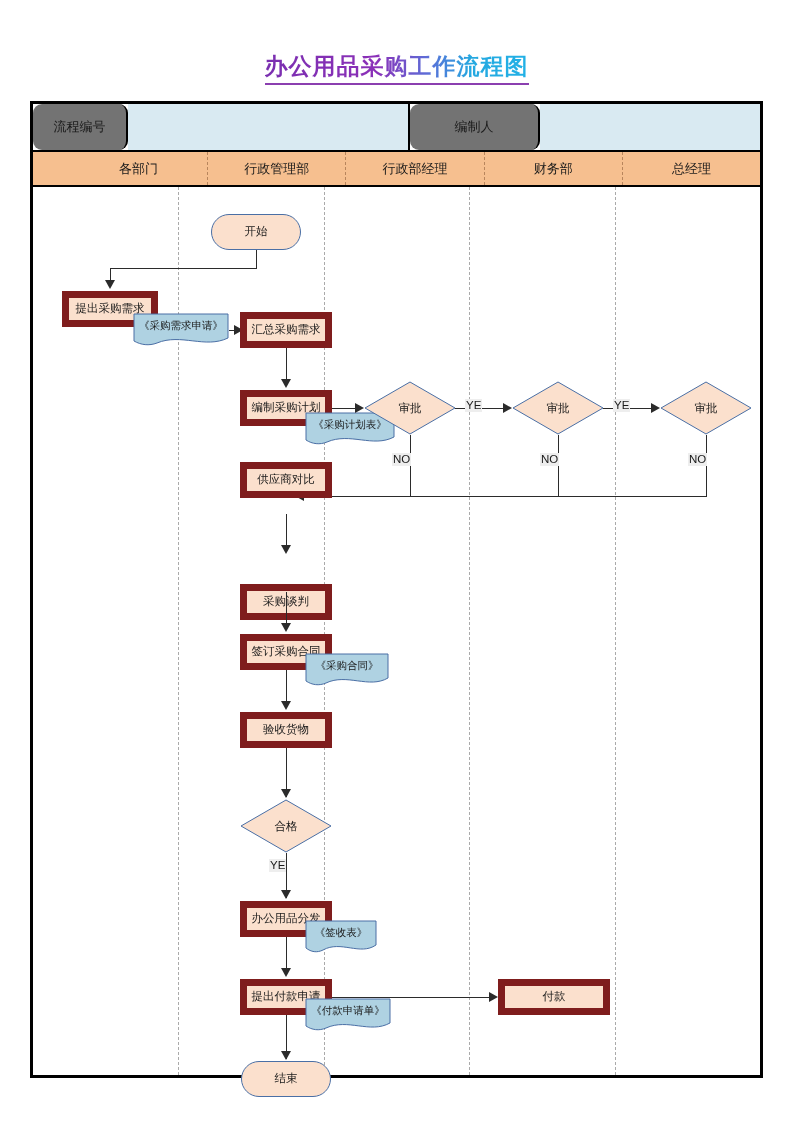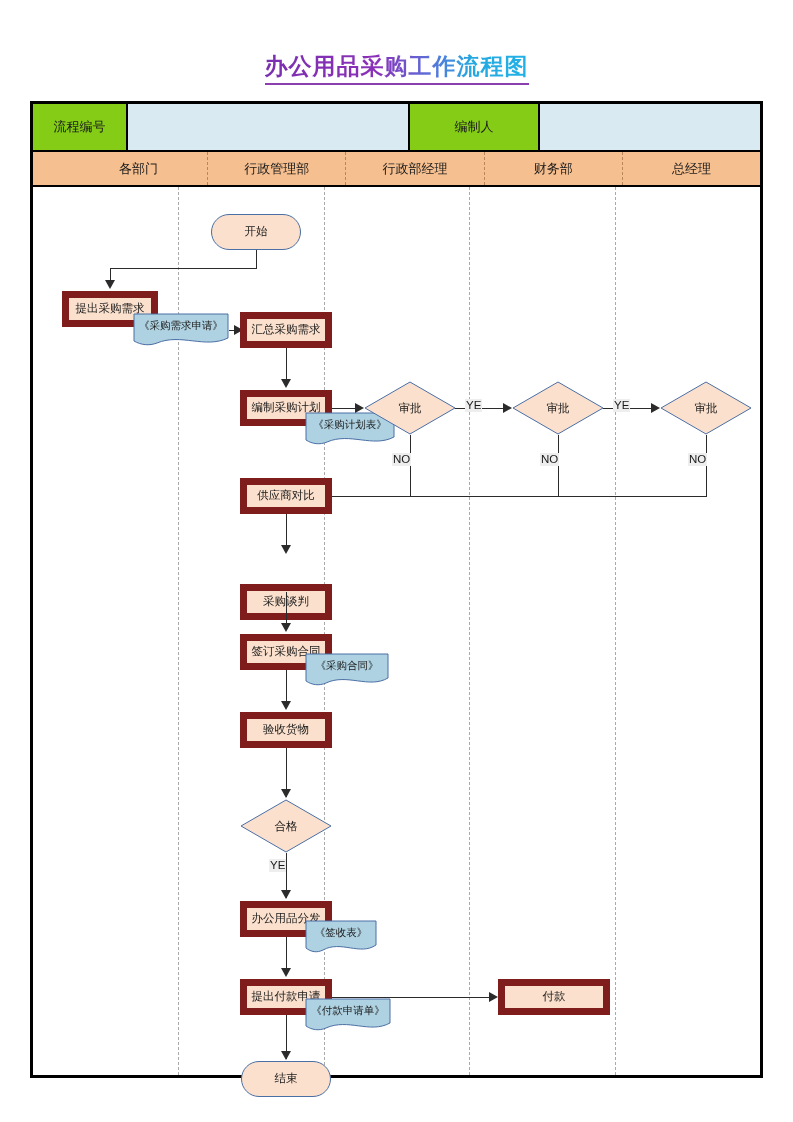--- a/index.html
+++ b/index.html
@@ -64,21 +64,21 @@
   }
   .info-cell {
     box-sizing: border-box;
     display: flex;
     align-items: center;
     justify-content: center;
     font-size: 13px;
     color: #1a1a1a;
     border-right: 2px solid #000000;
   }
-  .info-cell.label { background: #84cc16; }
+  .info-cell.label { background: #737373; border-radius: 9px; }
   .info-cell.value { background: #d9eaf2; }
   .info-cell.last  { border-right: none; }
 
   
   #lane-row {
     position: absolute;
     left: 0;
     top: 46px;
     width: 100%;
     height: 37px;
@@ -303,21 +303,21 @@
 
     <div class="vline" style="left:525px; top:248px; height:61px;"></div>
     <span class="edge-label" style="left:507px; top:266px;">NO</span>
 
     <div class="vline" style="left:673px; top:248px; height:61px;"></div>
     <span class="edge-label" style="left:655px; top:266px;">NO</span>
 
     <div class="hline" style="left:264px; top:309px; width:410px;"></div>
     <div class="arrow-l" style="left:262px; top:304px;"></div>
 
-    <div class="node proc" style="left:207px; top:291px; width:92px; height:36px;">供应商对比</div>
+    <div class="node proc" style="left:207px; top:275px; width:92px; height:36px;">供应商对比</div>
 
     <div class="vline" style="left:253px; top:327px; height:38px;"></div>
     <div class="arrow-d" style="left:248px; top:358px;"></div>
 
     <div class="node proc" style="left:207px; top:369px; width:92px; height:36px;margin-top:28px;">采购谈判</div>
 
     <div class="vline" style="left:253px; top:405px; height:38px;"></div>
     <div class="arrow-d" style="left:248px; top:436px;"></div>
 
     <div class="node proc" style="left:207px; top:447px; width:92px; height:36px;">签订采购合同</div>

